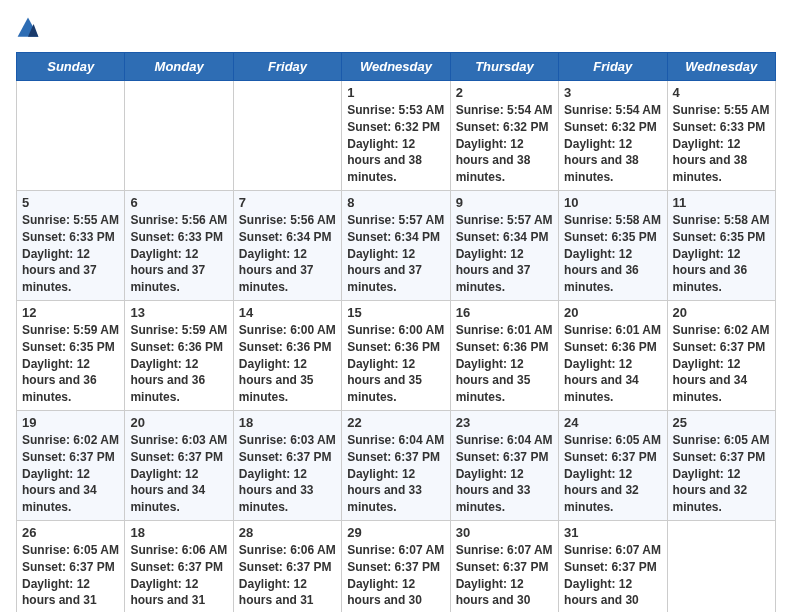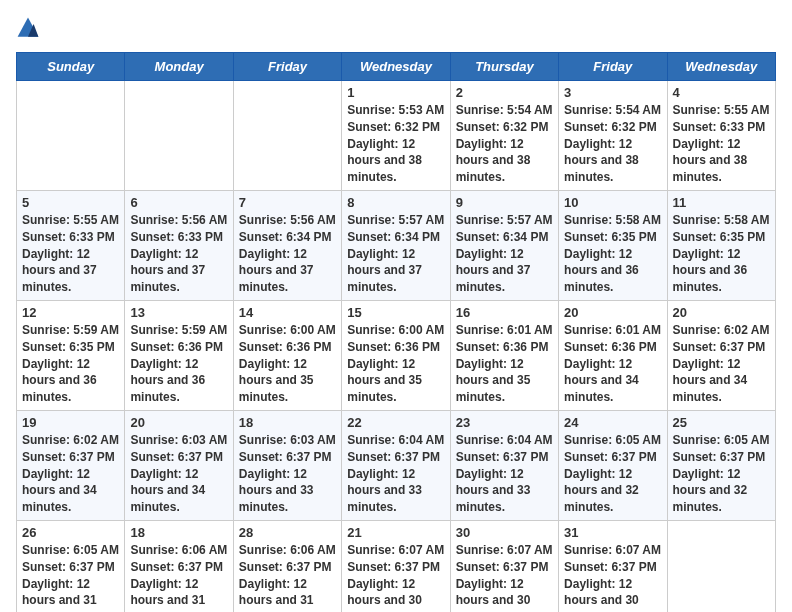--- a/index.html
+++ b/index.html
@@ -241,21 +241,21 @@
         </td>
         <td>
           <span class="day-number">18</span>
           <div class="day-info">Sunrise: 6:06 AM<br>Sunset: 6:37 PM<br>Daylight: 12 hours and 31 minutes.</div>
         </td>
         <td>
           <span class="day-number">28</span>
           <div class="day-info">Sunrise: 6:06 AM<br>Sunset: 6:37 PM<br>Daylight: 12 hours and 31 minutes.</div>
         </td>
         <td>
-          <span class="day-number">21</span>
+          <span class="day-number">29</span>
           <div class="day-info">Sunrise: 6:07 AM<br>Sunset: 6:37 PM<br>Daylight: 12 hours and 30 minutes.</div>
         </td>
         <td>
           <span class="day-number">30</span>
           <div class="day-info">Sunrise: 6:07 AM<br>Sunset: 6:37 PM<br>Daylight: 12 hours and 30 minutes.</div>
         </td>
         <td>
           <span class="day-number">31</span>
           <div class="day-info">Sunrise: 6:07 AM<br>Sunset: 6:37 PM<br>Daylight: 12 hours and 30 minutes.</div>
         </td>

